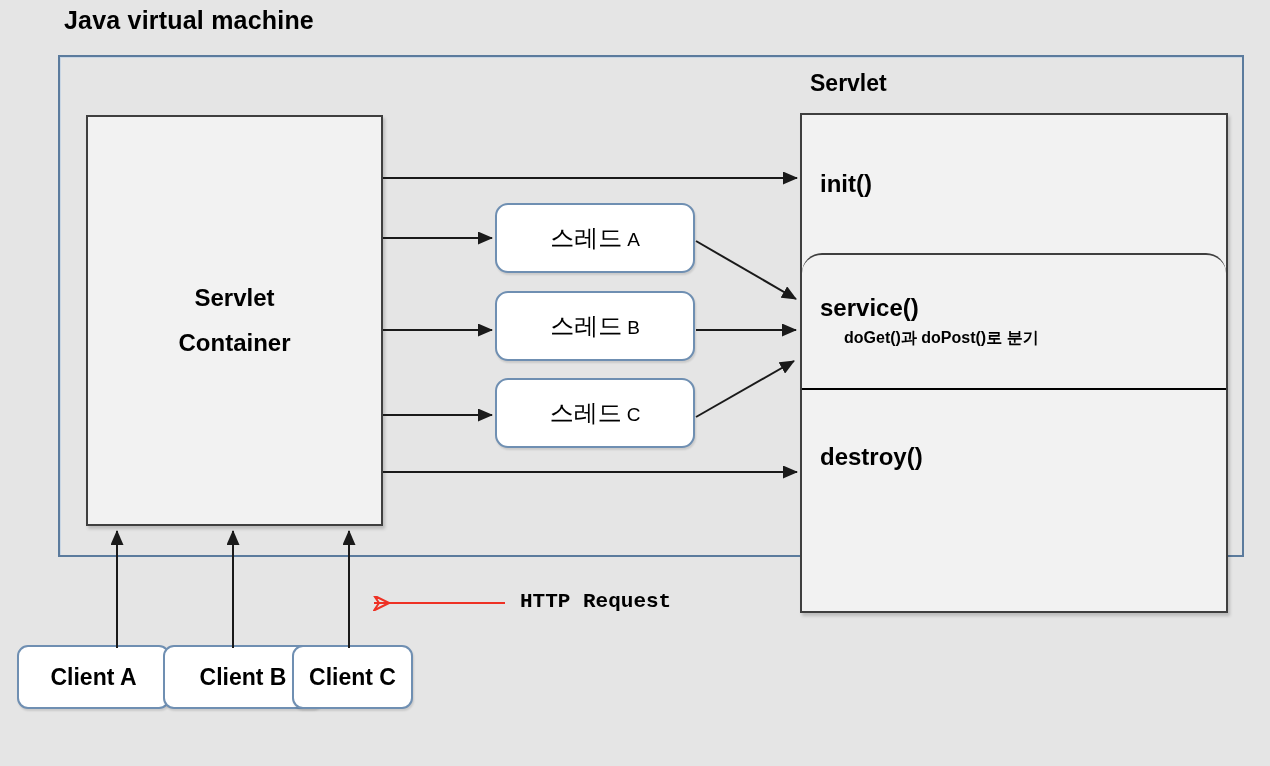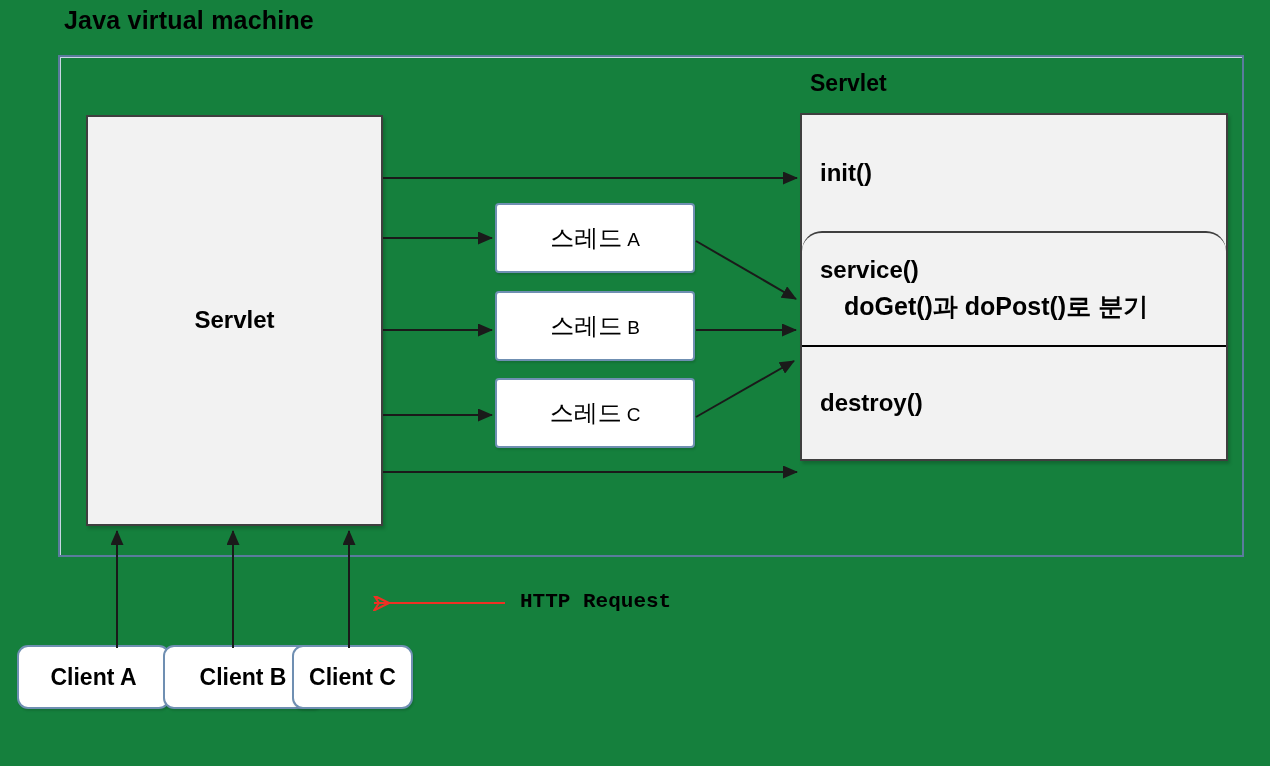--- a/index.html
+++ b/index.html
@@ -5,21 +5,21 @@
   * { margin: 0; padding: 0; box-sizing: border-box; }
   body {
     background: #ffffff;
     font-family: "Liberation Sans", sans-serif;
     color: #000;
   }
   .canvas {
     position: relative;
     width: 1270px;
     height: 766px;
-    background: #15803d;
+    background: #e5e5e5;
     overflow: hidden;
   }
   .diagram-title {
     position: absolute;
     left: 64px;
     top: 6px;
     font-size: 25px;
     font-weight: bold;
     letter-spacing: 0.2px;
   }
@@ -56,52 +56,52 @@
     left: 810px;
     top: 70px;
     font-size: 23px;
     font-weight: bold;
   }
   .servlet-box {
     position: absolute;
     left: 800px;
     top: 113px;
     width: 428px;
-    height: 348px;
+    height: 500px;
     background: #f2f2f2;
     border: 2px solid #3f3f3f;
     box-shadow: 2px 3px 3px rgba(0,0,0,0.18);
     display: flex;
     flex-direction: column;
   }
   .servlet-section {
     display: flex;
     flex-direction: column;
     justify-content: center;
     padding-left: 18px;
     font-size: 24px;
     font-weight: bold;
   }
   .servlet-section.sec-init    { height: 138px; }
   .servlet-section.sec-service { height: 135px; border-top: 2px solid #3f3f3f; border-radius: 20px; }
   .servlet-section.sec-destroy { height: 135px; border-top: 2px solid #000000; }
   .servlet-sublabel {
     padding-left: 24px;
     margin-top: 6px;
-    font-size: 25px;
+    font-size: 16px;
     font-weight: bold;
   }
   .thread-box {
     position: absolute;
     left: 495px;
     width: 200px;
     height: 70px;
     background: #ffffff;
     border: 2px solid #6f8fb2;
-    border-radius: 4px;
+    border-radius: 13px;
     box-shadow: 1px 2px 2px rgba(0,0,0,0.12);
     display: flex;
     align-items: center;
     justify-content: center;
     font-size: 24px;
     font-weight: normal;
   }
   .thread-box .thread-suffix {
     font-size: 19px;
     font-weight: normal;
@@ -149,20 +149,21 @@
 <body>
 
 <div class="canvas">
 
   <div class="diagram-title">Java virtual machine</div>
 
   <div class="jvm-box"></div>
 
   <div class="container-box">
     <div>Servlet</div>
+    <div>Container</div>
   </div>
 
   <div class="servlet-title">Servlet</div>
 
   <div class="servlet-box">
     <div class="servlet-section sec-init">
       <div>init()</div>
     </div>
     <div class="servlet-section sec-service">
       <div>service()</div>

